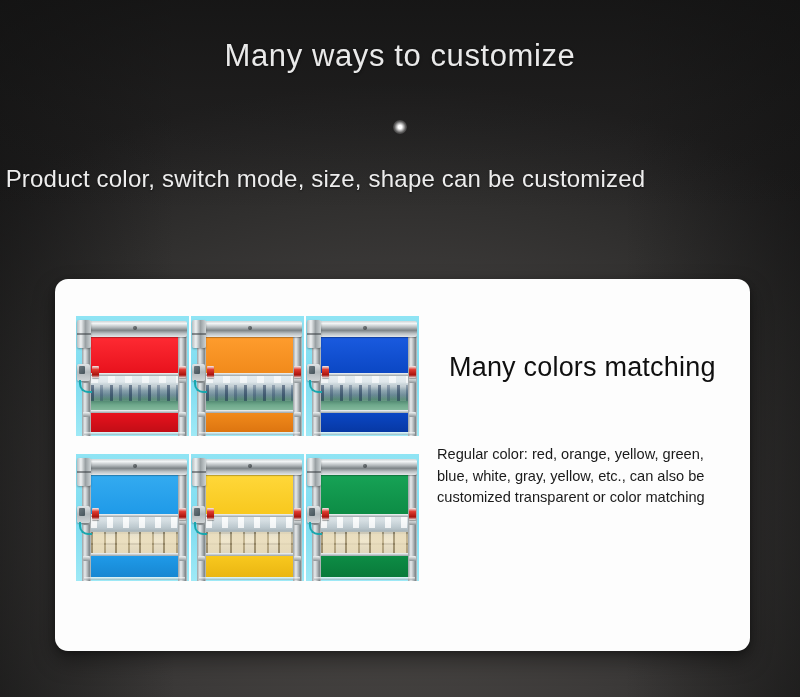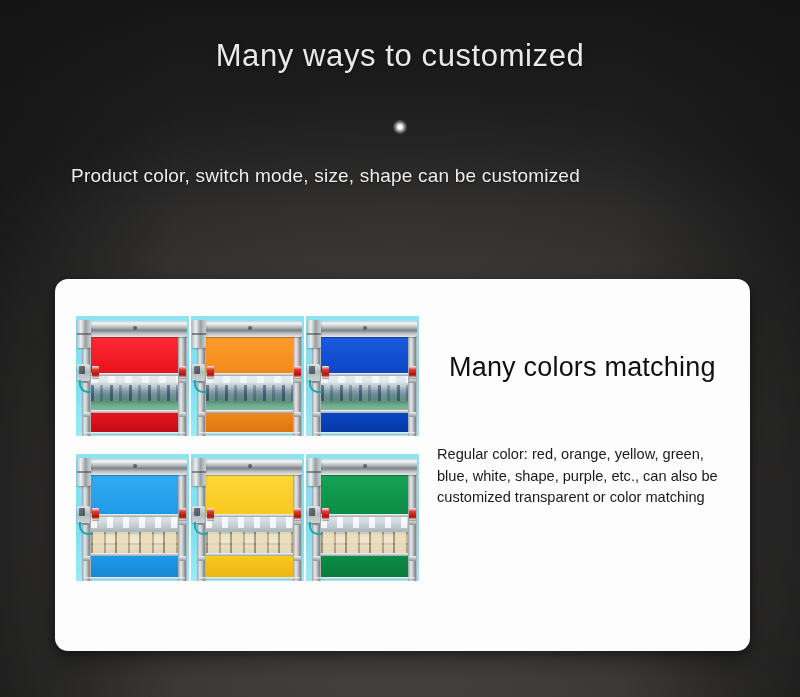--- a/index.html
+++ b/index.html
@@ -65,21 +65,21 @@
       rgba(255,255,255,0.08) 76%,
       rgba(255,255,255,0) 100%);
   }
   .subhead {
     position: absolute;
     top: 165px;
     left: 0;
     width: 651px;
     text-align: center;
     color: #ededed;
-    font-size: 19px;
+    font-size: 24px;
     font-weight: 400;
     letter-spacing: 0.2px;
     text-shadow: 0 1px 2px rgba(0,0,0,0.5);
   }
 
   
   .card {
     position: absolute;
     left: 55px;
     top: 279px;
@@ -352,21 +352,21 @@
     font-weight: 400;
   }
 </style>
 </head>
 <body>
 
 <div class="page">
 
   <div class="vignette"></div>
 
-  <div class="headline">Many ways to customized</div>
+  <div class="headline">Many ways to customize</div>
 
   <div class="glow-dot"></div>
 
   <div class="subhead">Product color, switch mode, size, shape can be customized</div>
 
   <div class="card">
 
     <div class="gallery">
 
       <div class="door-row row-top">
@@ -548,17 +548,17 @@
           <div class="btn-red rgt" style="top:54px;"></div>
           <div class="floor-line"></div>
         </div>
 
       </div>
 
     </div>
 
     <div class="card-heading">Many colors matching</div>
 
-    <div class="card-body">Regular color: red, orange, yellow, green, blue, white, shape, purple, etc., can also be customized transparent or color matching</div>
+    <div class="card-body">Regular color: red, orange, yellow, green, blue, white, gray, yellow, etc., can also be customized transparent or color matching</div>
 
   </div>
 
 </div>
 
 </body></html>

